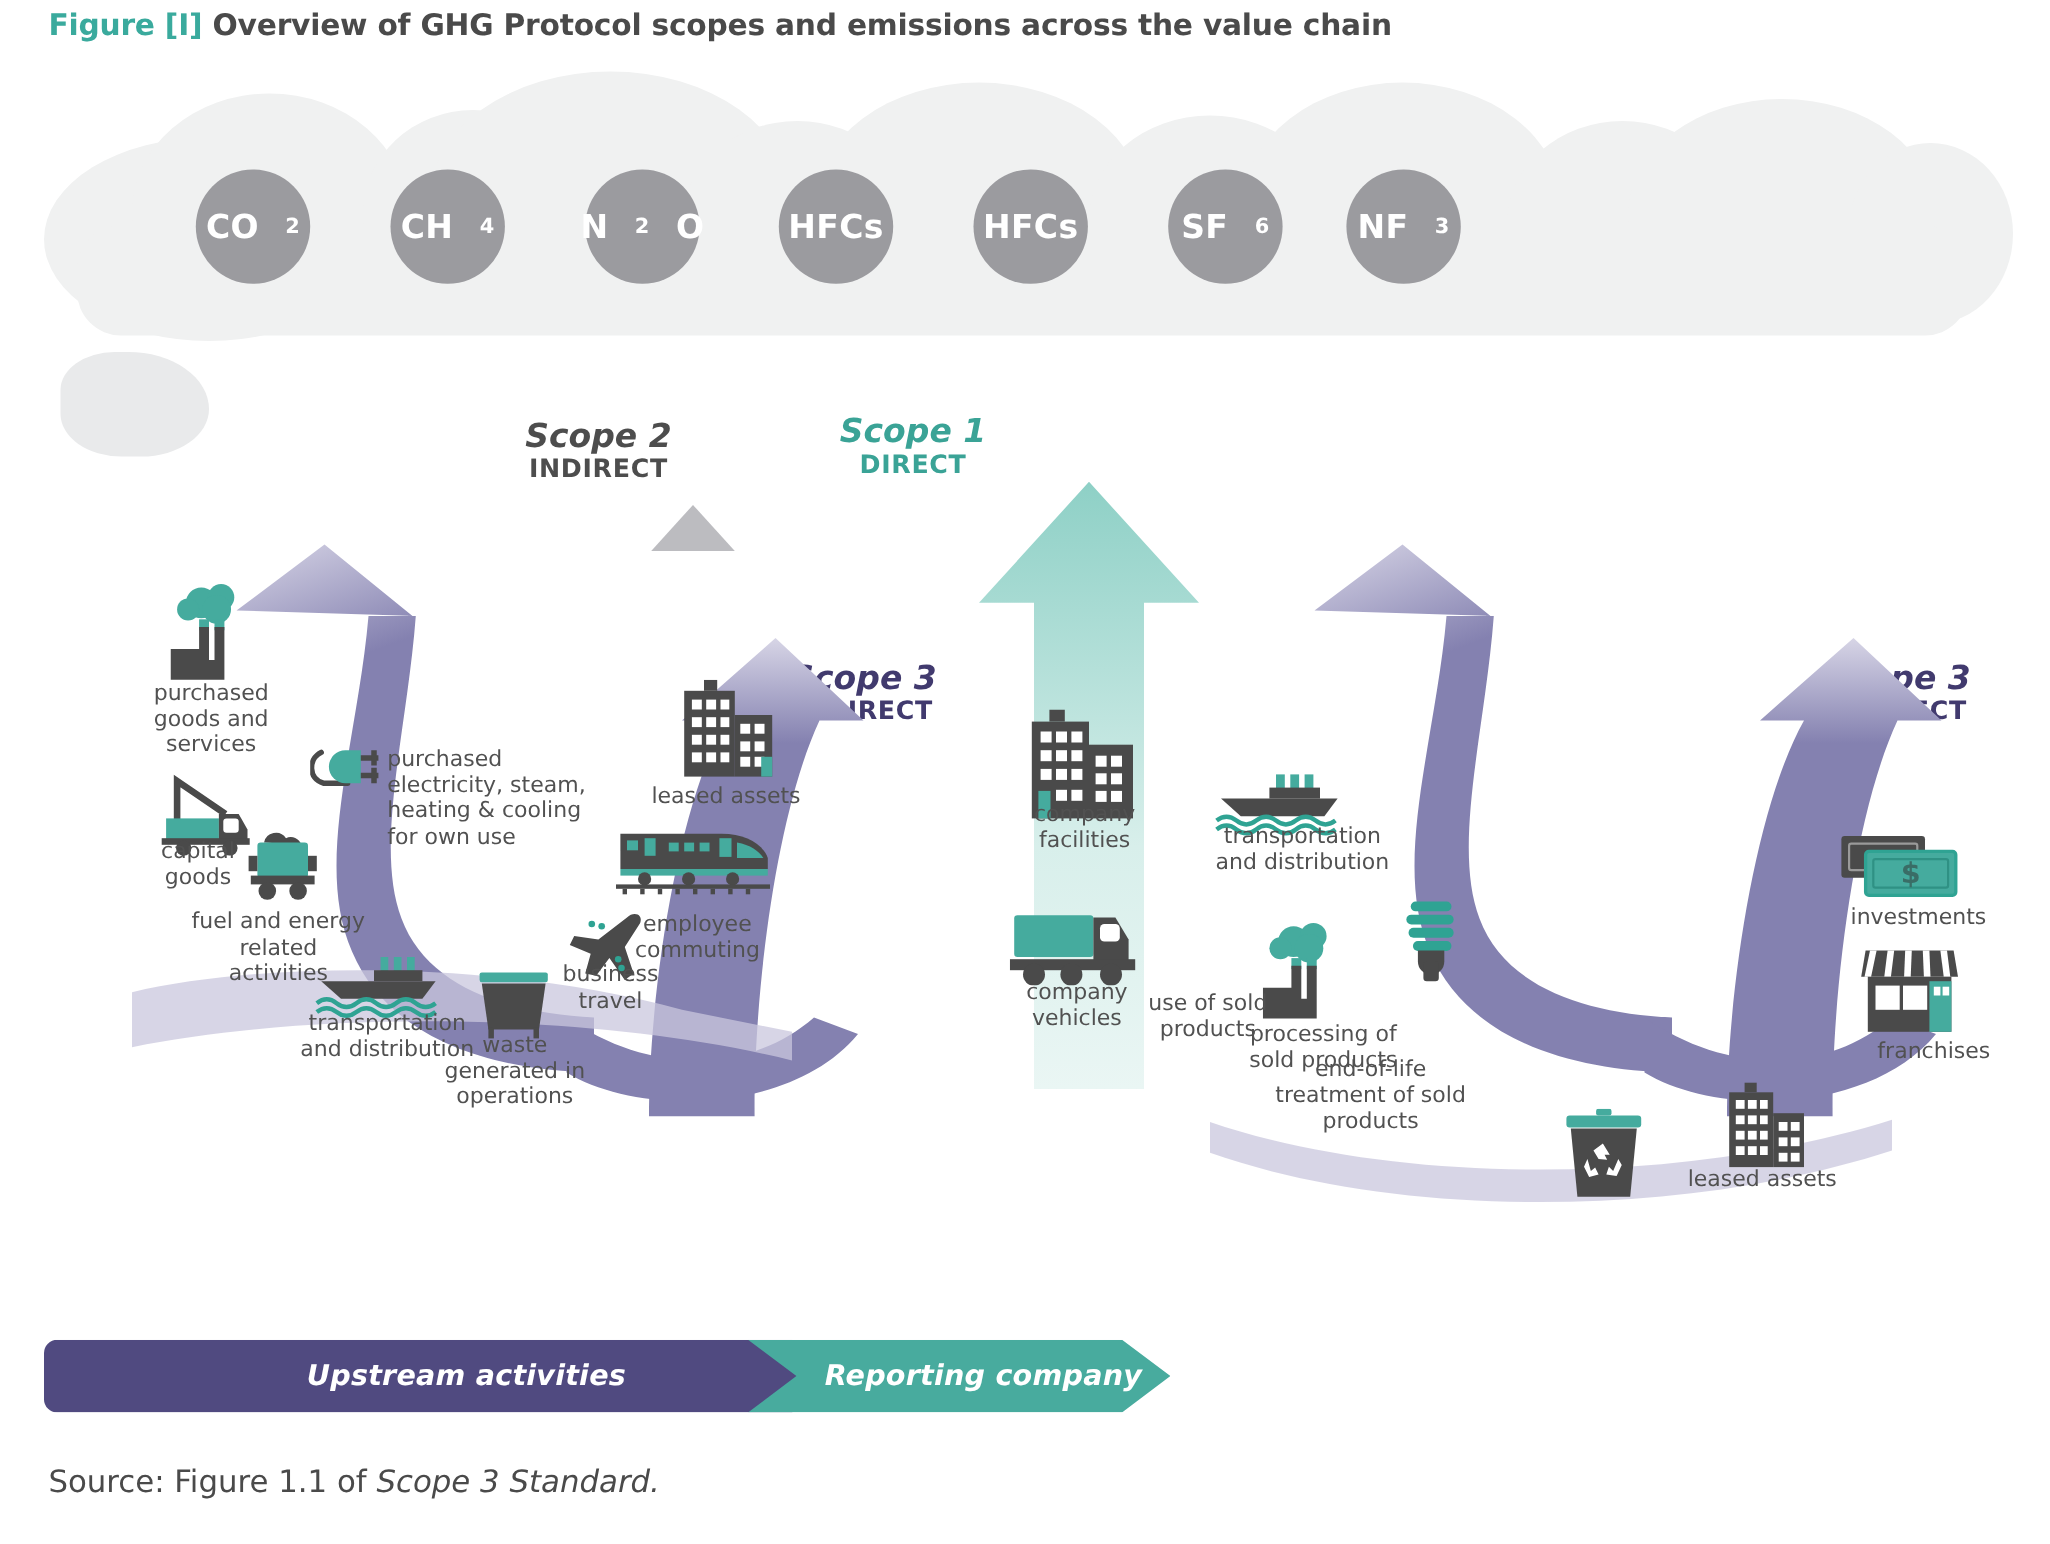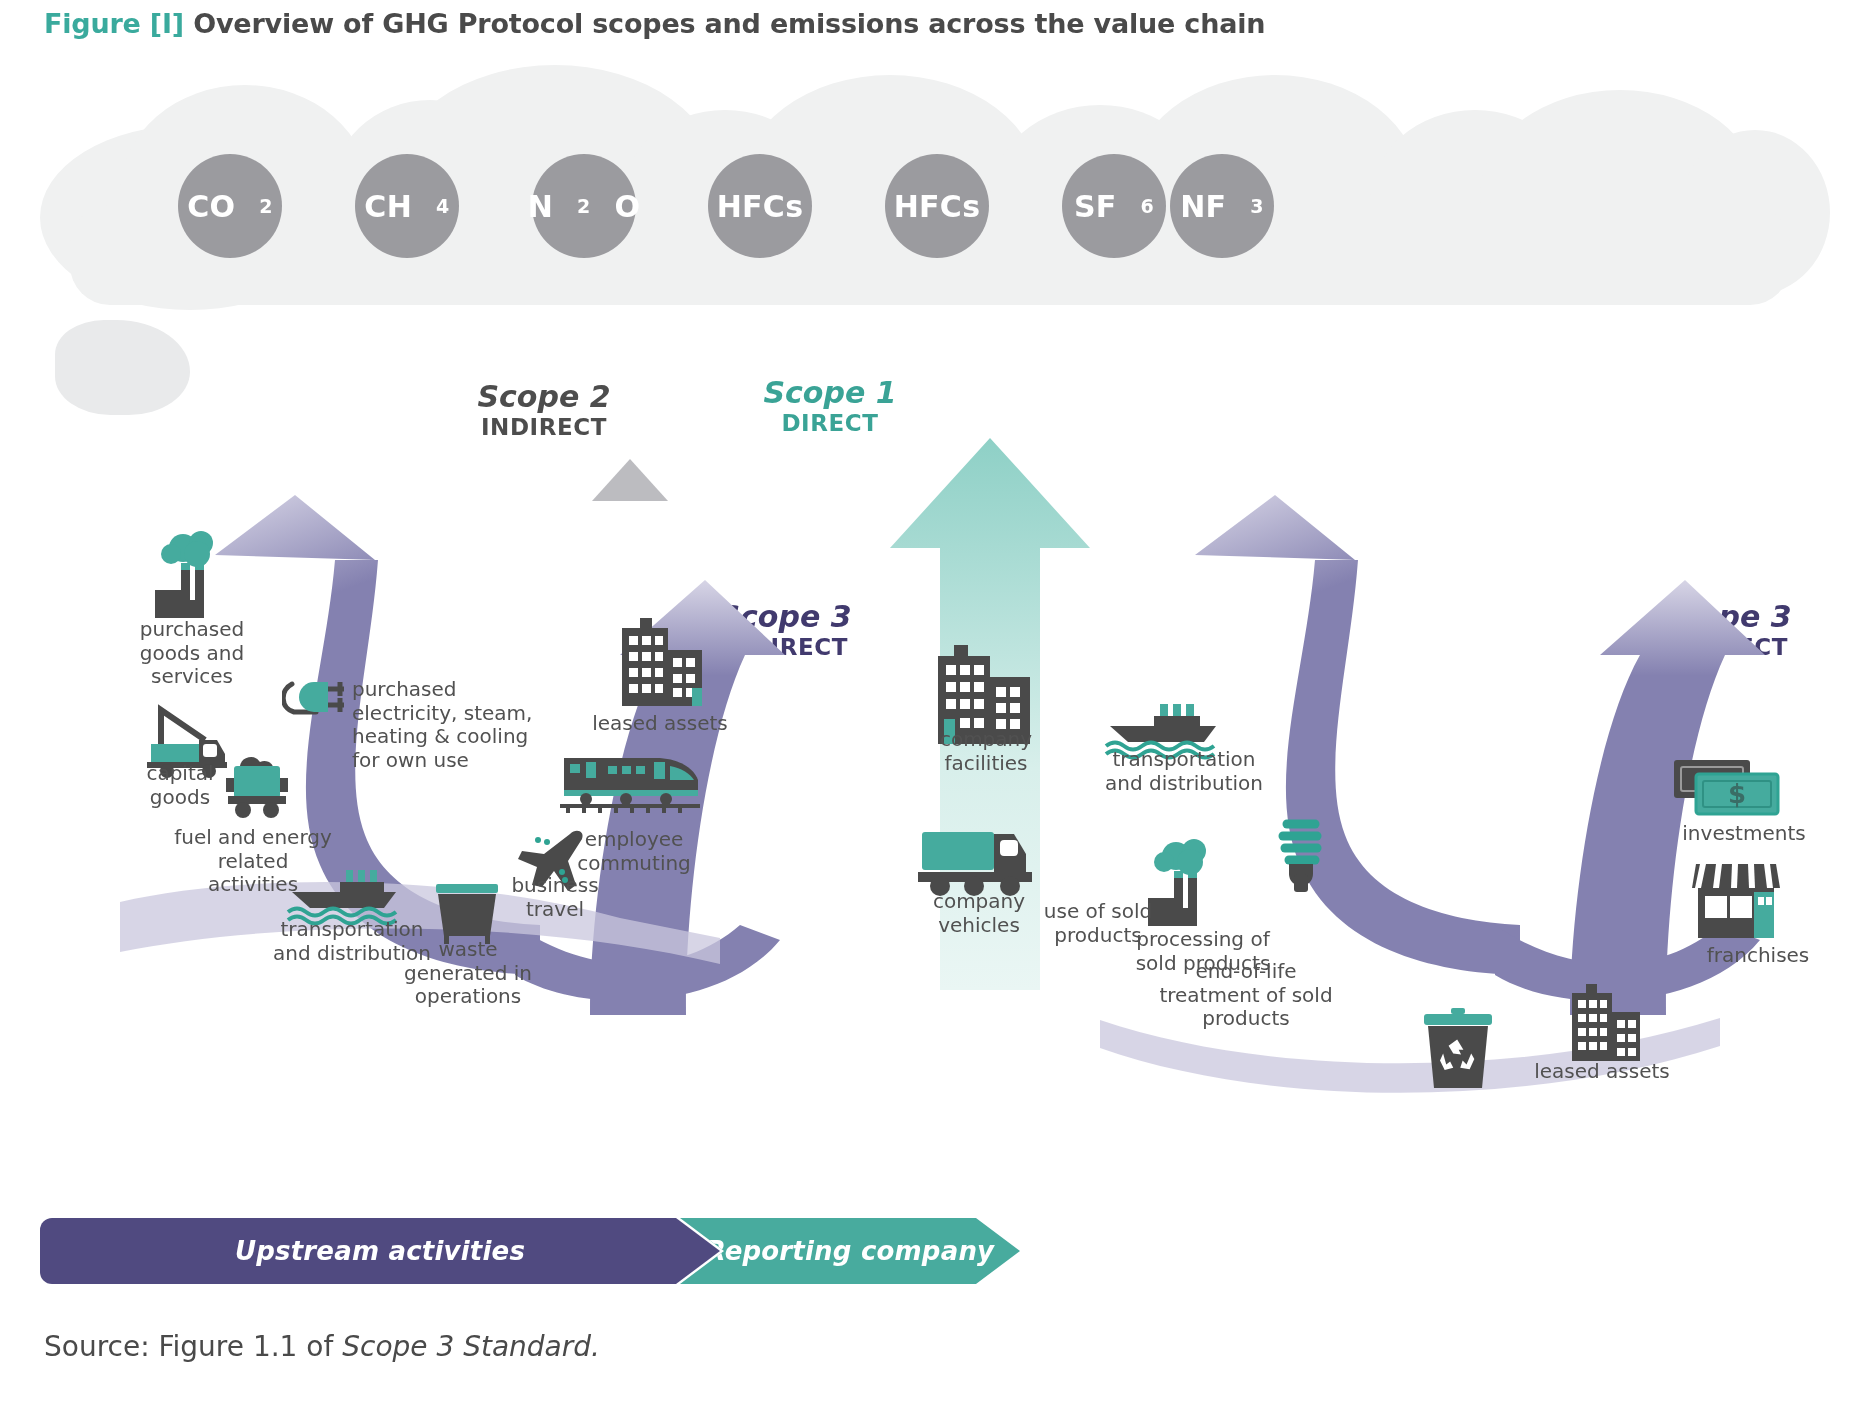--- a/index.html
+++ b/index.html
@@ -32,21 +32,21 @@
   
   .lbl{position:absolute;text-align:center;color:#515151;font-size:20px;line-height:1.18;}
   .lbl.left{text-align:left;}
 
   
   .ic{position:absolute;}
 
   
   #banner{position:absolute;left:40px;top:1218px;width:1786px;height:66px;}
   .seg{position:absolute;top:0;height:66px;display:flex;align-items:center;justify-content:center;
-    color:#fff;font-size:26px;font-weight:bold;font-style:italic;letter-spacing:.2px;}
+    color:#fff;font-size:26px;font-weight:bold;font-style:italic;letter-spacing:.2px;padding-left:44px;}
   #seg-up{left:0;width:680px;background:#504a80;border-radius:12px 0 0 12px;
     clip-path:polygon(0 0,calc(100% - 44px) 0,100% 50%,calc(100% - 44px) 100%,0 100%);}
   #seg-rep{left:640px;width:340px;background:#48ab9e;
     clip-path:polygon(0 0,calc(100% - 44px) 0,100% 50%,calc(100% - 44px) 100%,0 100%,44px 50%);}
   #seg-down{left:940px;width:846px;background:#504a80;border-radius:0 12px 12px 0;
     clip-path:polygon(0 0,calc(100% - 44px) 0,100% 50%,calc(100% - 44px) 100%,0 100%,44px 50%);}
 
   #source-note{position:absolute;left:44px;top:1330px;font-size:28px;color:#4a4a4a;}
   #source-note .it{font-style:italic;}
 </style>
@@ -90,21 +90,21 @@
 <div class="gas" style="left:708px;top:154px;">
     <span>HFCs</span>
   </div>
 <div class="gas" style="left:885px;top:154px;">
     <span>HFCs</span>
   </div>
 <div class="gas" style="left:1062px;top:154px;">
     <span>SF</span>
     <sub>6</sub>
   </div>
-<div class="gas" style="left:1170px;top:154px;">
+<div class="gas" style="left:1224px;top:154px;">
     <span>NF</span>
     <sub>3</sub>
   </div>
 
 <div class="scope-label sc-gray" style="left:384px;top:381px;">
   <div class="s1">Scope 2</div>
   <div class="s2">INDIRECT</div>
 </div>
 <div class="scope-label sc-teal" style="left:670px;top:377px;">
   <div class="s1">Scope 1</div>

